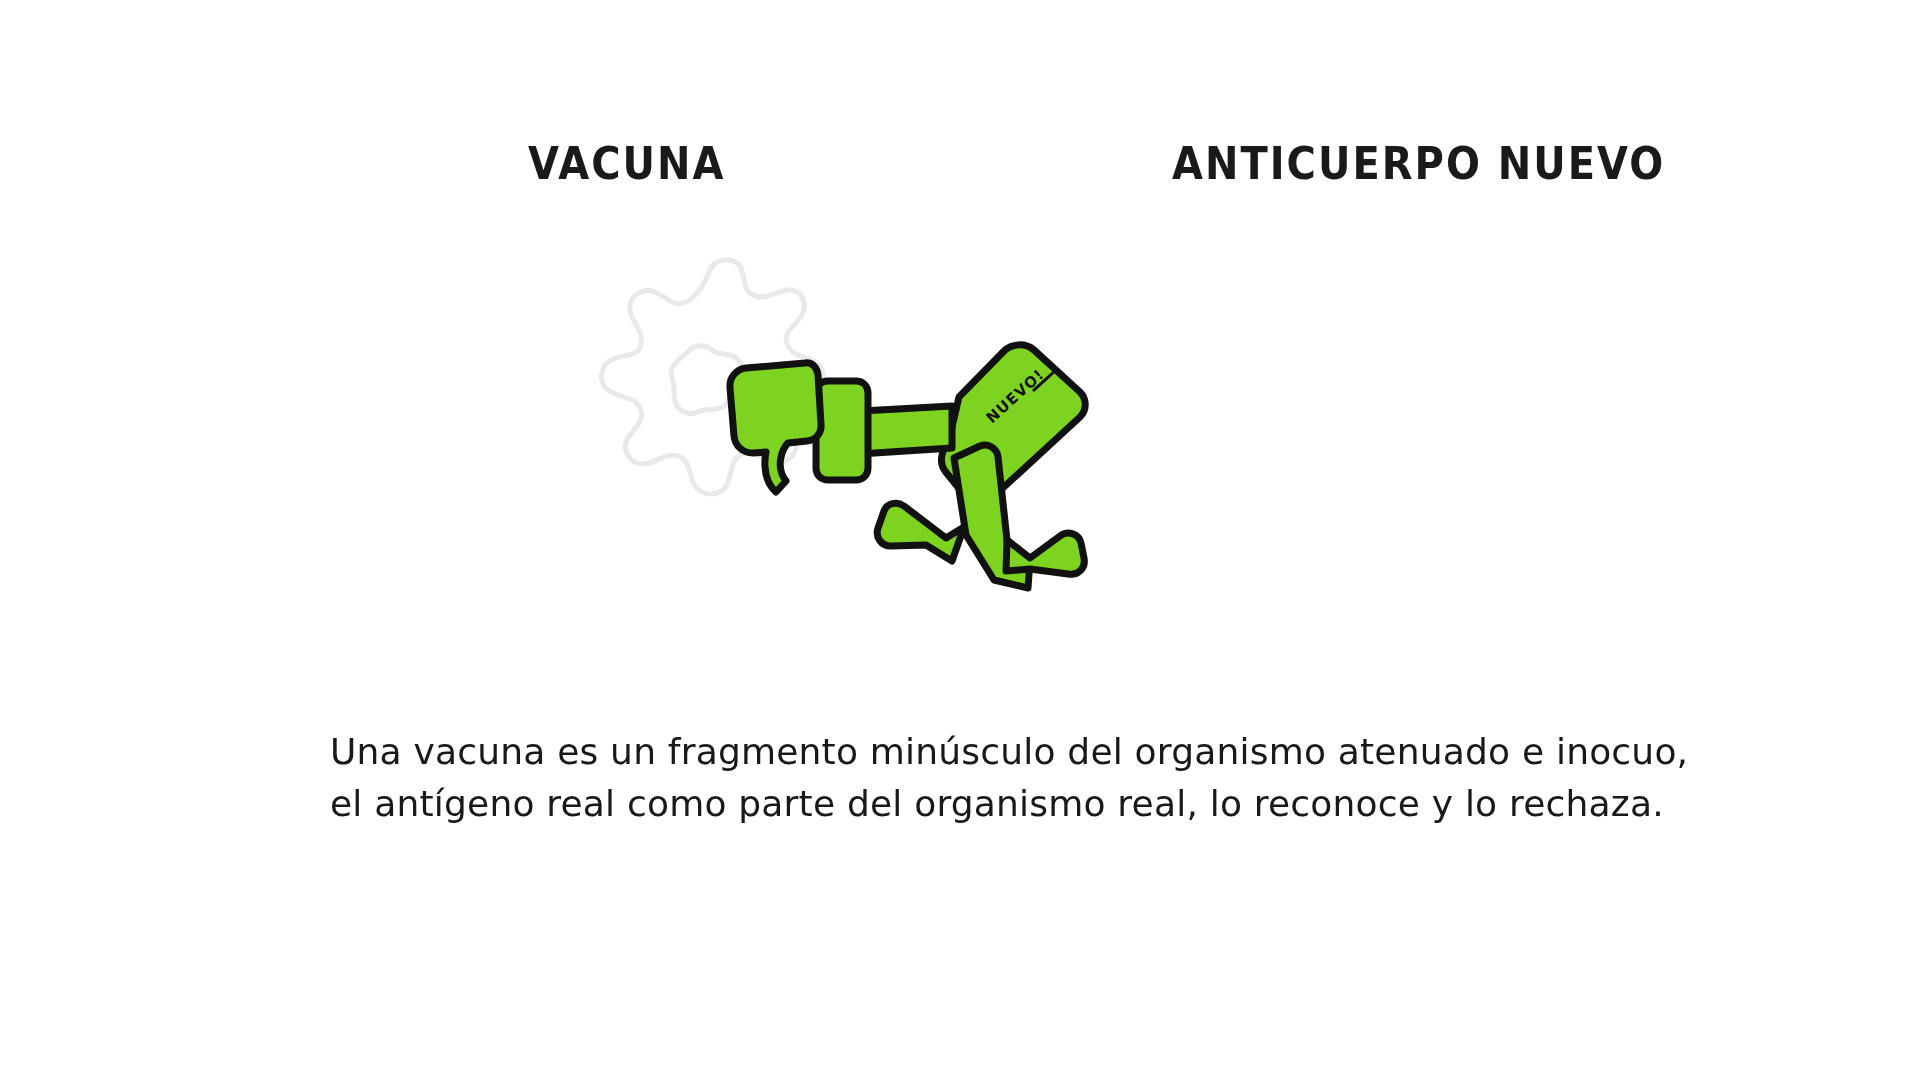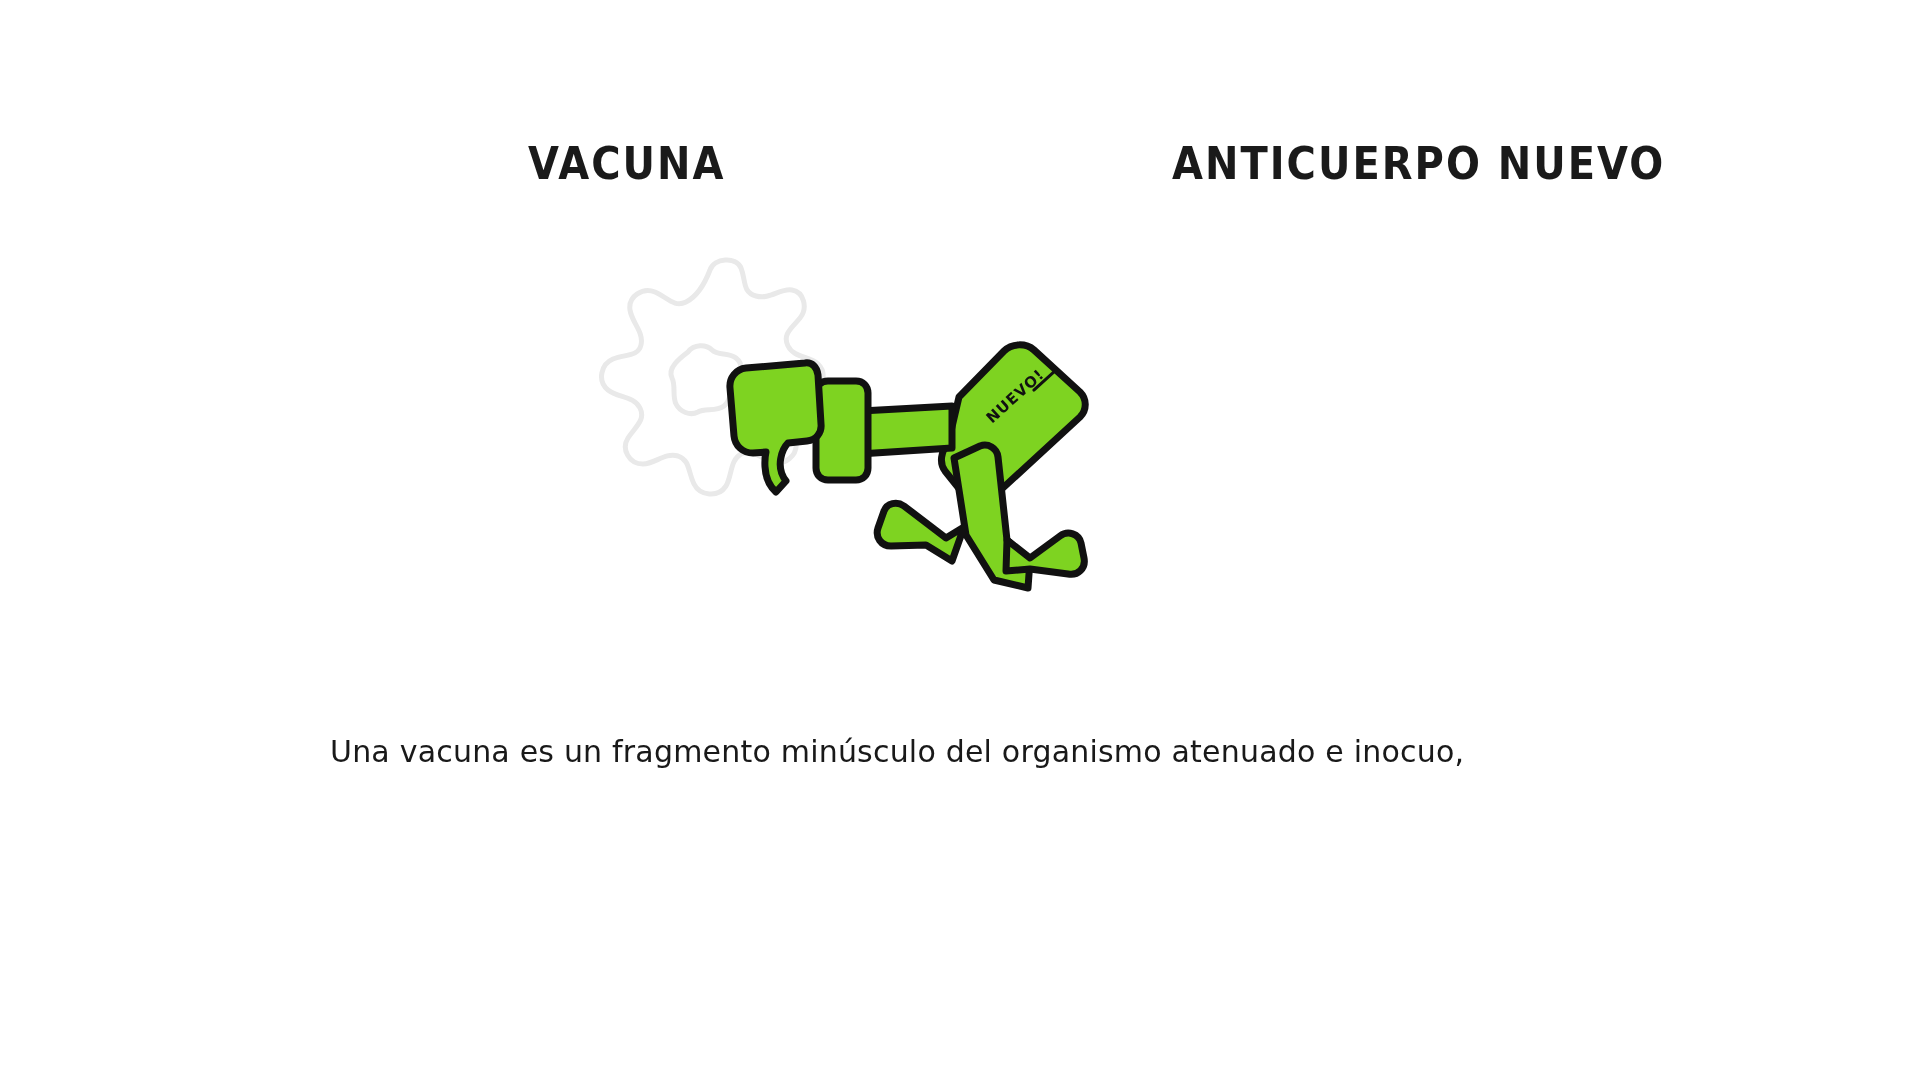--- a/index.html
+++ b/index.html
@@ -55,21 +55,21 @@
   }
 
   
   #caption {
     position: absolute;
     left: 330px;
     top: 726px;
     width: 1260px;
     text-align: left;
     font-family: "DejaVu Sans", sans-serif;
-    font-size: 30px;
+    font-size: 36px;
     line-height: 52px;
     color: #191919;
     letter-spacing: 0.2px;
   }
   #caption .line {
     display: block;
     white-space: nowrap;
   }
 </style>
 </head>
@@ -200,15 +200,16 @@
       <g>
         <text x="432" y="184" transform="rotate(-42 432 184)" font-family="'DejaVu Sans', sans-serif" font-size="15" font-weight="700" fill="#111111" letter-spacing="1">NUEVO!</text>
         <line x1="470" y1="140" x2="500" y2="140" stroke="#111111" stroke-width="3" stroke-linecap="round" transform="rotate(-42 485 140)"></line>
       </g>
 
     </svg>
   </div>
 
   <div id="caption">
     <span class="line">Una vacuna es un fragmento minúsculo del organismo atenuado e inocuo,</span>
+    <span class="line">el antígeno real como parte del organismo real, lo reconoce y lo rechaza.</span>
   </div>
 
 </div>
 
 </body></html>

